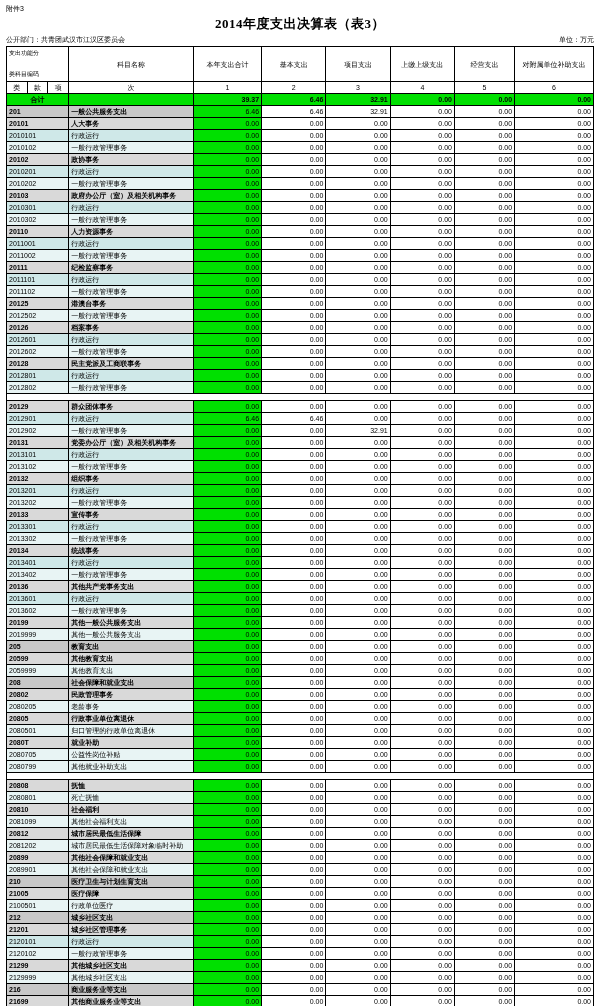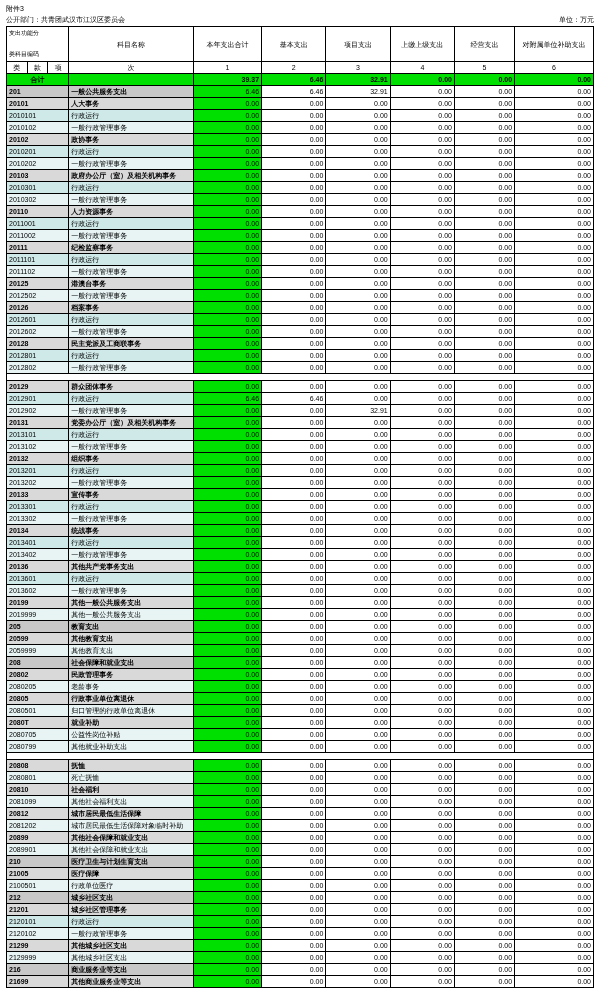--- a/index.html
+++ b/index.html
@@ -24,20 +24,21 @@
   .hdr-diag{position:relative;height:34px;padding:0;}
   .hdr-diag .d1{position:absolute;left:2px;top:1px;font-size:6px;}
   .hdr-diag .d2{position:absolute;left:2px;bottom:1px;font-size:6px;}
   .spacer td{border-left:1px solid #000;border-right:1px solid #000;border-top:none;border-bottom:none;height:6px;background:#fff;}
 </style>
 </head>
 <body>
 
 <div class="page">
   <div class="attach">附件3</div>
+  <div class="title">2014年度支出决算表（表3）</div>
   <div class="subline">
     <span>公开部门：共青团武汉市江汉区委员会</span>
     <span>单位：万元</span>
   </div>
 
   <table>
     <colgroup>
       <col style="width:20px">
         <col style="width:20px">
         <col style="width:20px">

